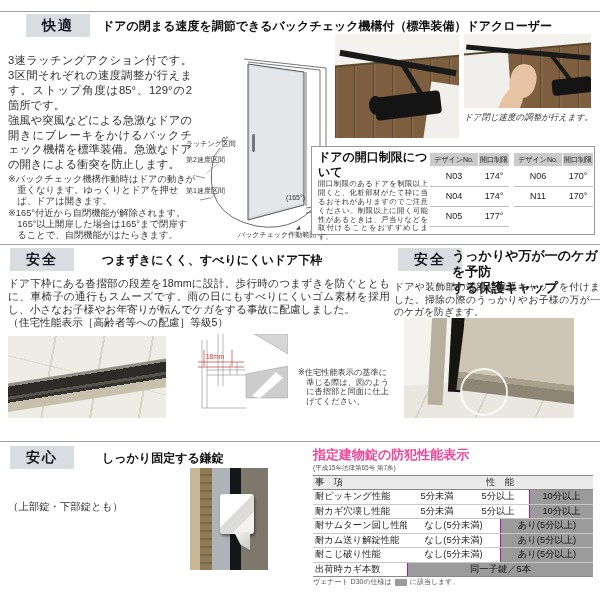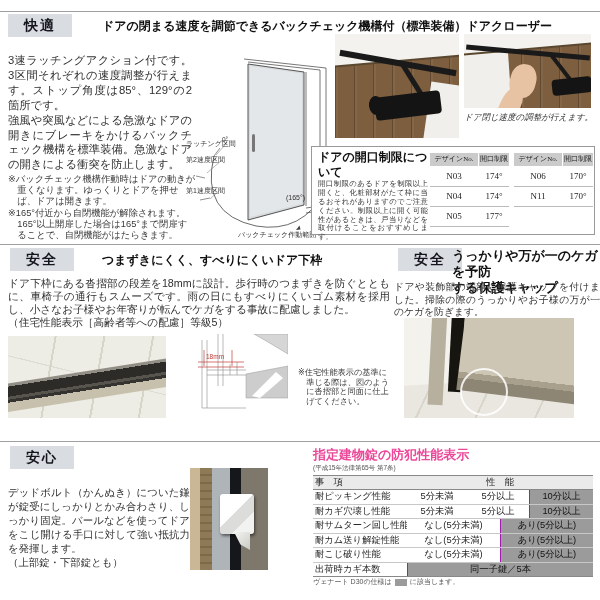--- a/index.html
+++ b/index.html
@@ -19,21 +19,21 @@
   
   .wood{position:absolute;inset:0;background:#7d5e3f;}
   .wood .grain{position:absolute;inset:0;background:repeating-linear-gradient(90deg,rgba(0,0,0,.22) 0 1px,rgba(255,255,255,.05) 1px 3px,transparent 3px 19px);}
   .ceiling{position:absolute;left:-12px;right:-12px;top:-16px;height:42px;background:#f3f2ee;transform:rotate(-5deg);box-shadow:0 2px 0 #5a4730;}
   .wallpatch{position:absolute;background:#f0efeb;}
   .closer-body{position:absolute;background:#141414;border-radius:4px;}
   .closer-arm{position:absolute;background:#1a1a1a;}
   .hand{position:absolute;background:#e7c3a4;border-radius:45%;}
   .caption{position:absolute;font-size:8.5px;color:#333;font-style:italic;}
   
-  .limitbox{position:absolute;left:311px;top:146px;width:282px;height:87px;border:1px solid #999;background:#fff;font-family:Liberation Serif, serif;}
+  .limitbox{position:absolute;left:311px;top:146px;width:282px;height:87px;border:1px solid #999;background:#fff;}
   .limitbox .ttl{position:absolute;left:6px;top:3px;width:110px;font-size:12px;font-weight:bold;line-height:1.22;color:#111;}
   .limitbox .txt{position:absolute;left:6px;top:33px;width:110px;font-size:7.4px;line-height:1.2;color:#333;text-align:justify;}
   .ltable{position:absolute;left:118px;top:6px;display:flex;gap:5px;}
   .lgroup{width:79px;}
   .lrow{display:flex;border-bottom:1px solid #bbb;}
   .lrow.lhead{border-bottom:none;margin-bottom:1px;}
   .lcell{height:19px;line-height:19px;text-align:center;font-size:9px;color:#222;}
   .lhead .lcell{height:13px;line-height:13px;font-size:7px;background:#cbcbcb;color:#222;}
   .lc-no{width:48px;border-right:1px solid #fff;}
   .lc-lim{width:30px;}
@@ -75,21 +75,21 @@
   .hl{background:#9b9b9b;border-left:1px solid #a21caf;box-sizing:border-box;color:#111;}
   .sec-foot{position:absolute;left:313px;top:577px;font-size:7px;color:#555;display:flex;align-items:center;}
   .swatch{display:inline-block;width:12px;height:7px;background:#9b9b9b;margin:0 3px;}
 </style>
 </head>
 <body>
 
 <div id="page">
 
   <div class="rule" style="top:11px;"></div>
-  <div class="tag" style="left:8px;top:14px;">快適</div>
+  <div class="tag" style="left:26px;top:14px;">快適</div>
   <div class="h1" style="left:102px;top:18px;">ドアの閉まる速度を調節できるバックチェック機構付（標準装備）ドアクローザー</div>
 
   <div class="bodytxt" style="left:8px;top:53px;width:184px;font-size:11.3px;line-height:14.9px;">
     <p style="margin:0;">3速ラッチングアクション付です。3区間それぞれの速度調整が行えます。ストップ角度は85°、129°の2箇所です。</p>
     <p style="margin:0;">強風や突風などによる急激なドアの開きにブレーキをかけるバックチェック機構を標準装備。急激なドアの開きによる衝突を防止します。</p>
   </div>
   <div class="notes" style="left:8px;top:174px;width:188px;">
     <p>※バックチェック機構作動時はドアの動きが重くなります。ゆっくりとドアを押せば、ドアは開きます。</p>
     <p>※165°付近から自閉機能が解除されます。165°以上開扉した場合は165°まで閉扉することで、自閉機能がはたらきます。</p>
   </div>
@@ -247,22 +247,23 @@
     <div class="capfloor-lines"></div>
     <div class="capwall"></div>
     <div class="capframe"></div>
     <div class="capgap"></div>
     <div class="capdoor"></div>
     <div class="capcircle"></div>
   </div>
 
   <div class="rule" style="top:441px;"></div>
   <div class="tag" style="left:10px;top:446px;">安心</div>
+  <div class="h1" style="left:102px;top:450px;">しっかり固定する鎌錠</div>
   <div class="bodytxt" style="left:8px;top:486px;width:182px;font-size:10.4px;line-height:14px;">
-    <span>デッドボルト（かんぬき）についた鎌が錠受にしっかりとかみ合わさり、しっかり固定。バールなどを使ってドアをこじ開ける手口に対して強い抵抗力を発揮します。</span><br>
+    <br>
     <span>（上部錠・下部錠とも）</span>
   </div>
 
   <div class="photo lockphoto" style="left:190px;top:468px;width:78px;height:102px;">
     <div class="lk-col" style="left:0;width:10px;background:#c9b795;"></div>
     <div class="lk-col" style="left:10px;width:12px;background:repeating-linear-gradient(0deg,#8f7a57 0 6px,#7c6947 6px 8px);"></div>
     <div class="lk-col" style="left:22px;width:18px;background:#aeb4b8;"></div>
     <div class="lk-col" style="left:40px;width:11px;background:#16171a;"></div>
     <div class="lockbody"></div>
     <div class="lockhook"></div>

